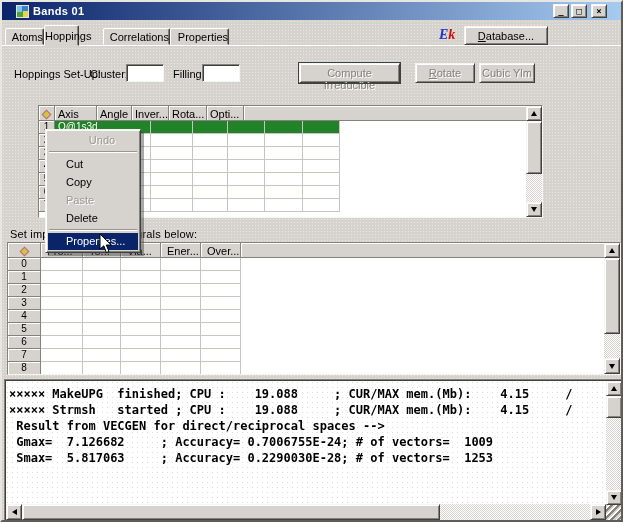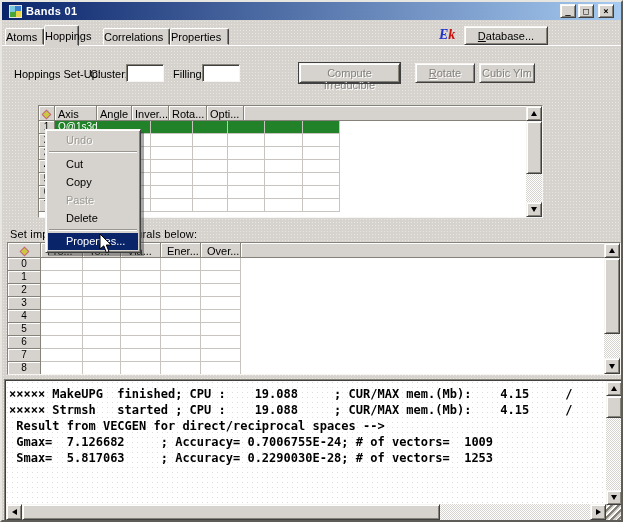--- a/index.html
+++ b/index.html
@@ -23,33 +23,33 @@
   .raised { background:#d6d3ce; border:1px solid; border-color:#f6f5f1 #404040 #404040 #f6f5f1;
             box-shadow: inset 1px 1px 0 #fff, inset -1px -1px 0 #848279; }
   .sunken { background:#fff; border:1px solid; border-color:#848279 #f6f5f1 #f6f5f1 #848279;
             box-shadow: inset 1px 1px 0 #404040; }
   .hcell  { background:#d6d3ce; border-right:1px solid #848279; border-bottom:1px solid #848279;
             box-shadow: inset 1px 1px 0 #fff; padding:2px 3px 0 3px; overflow:hidden; white-space:nowrap; }
 
   
   .titlebar { position:absolute; left:0; top:0; width:619px; height:18px;
     background:linear-gradient(90deg, var(--titlebar-start), var(--titlebar-end));
-    display:flex; align-items:center; padding:0 7px; }
+    display:flex; align-items:center; padding:0 14px; }
   .app-icon { width:13px; height:13px; margin-right:4px; flex:0 0 auto;
     background: conic-gradient(from 0deg, #3a7fd0 0 25%, #e8d44a 0 50%, #4aa53a 0 75%, #79c9e0 0 100%);
     border:1px solid #e7e3da; }
   .title-text { color:#fff; font-weight:bold; font-size:11px; letter-spacing:.3px; }
   .tb-btns { margin-left:auto; display:flex; gap:2px; }
   .tb-btn { width:16px; height:14px; font-size:9px; font-weight:bold; line-height:12px;
     text-align:center; color:#000; font-family:"DejaVu Sans Mono",monospace; }
 
   
   .tabline { position:absolute; left:0; top:43px; width:619px; height:2px;
     border-top:1px solid #fff; }
-  .tab { position:absolute; top:26px; height:17px; padding-top:2px; text-align:left;
+  .tab { position:absolute; top:26px; height:17px; padding-top:2px; text-align:right;
     background:#d6d3ce; border:1px solid; border-color:#fff #404040 transparent #fff;
     box-shadow: inset -1px 0 0 #848279; border-radius:2px 2px 0 0; }
   .tab.active { top:23px; height:21px; padding-top:4px; z-index:3; }
 
   
   .btn { position:absolute; text-align:center; }
   .btn .lbl { display:block; padding-top:3px; }
   .disabled .lbl { color:#84827d; text-shadow:1px 1px 0 #fff; }
   .fl-u::first-letter { text-decoration:underline; }
   .field { position:absolute; height:18px; }
@@ -95,21 +95,21 @@
   .console .text div { white-space:pre; }
   .grip { position:absolute; right:1px; bottom:1px; width:15px; height:15px;
     background: repeating-linear-gradient(135deg, #d6d3ce 0 2px, #fff 2px 3px, #848279 3px 5px); }
 
   
   .menu { position:absolute; left:43px; top:127px; width:96px; z-index:20;
     background:#d6d3ce; border:1px solid; border-color:#f6f5f1 #404040 #404040 #f6f5f1;
     box-shadow: inset 1px 1px 0 #fff, inset -1px -1px 0 #848279, 3px 3px 0 rgba(64,64,64,.45);
     padding:2px; }
   .mi { height:18px; line-height:18px; padding-left:18px; white-space:nowrap; }
-  .mi.first { height:17px; line-height:17px; }
+  .mi.first { height:17px; line-height:17px;text-align:center; }
   .mi.dis { color:#9c9a94; text-shadow:1px 1px 0 #fff; }
   .mi.hl { height:17px; line-height:17px; background:var(--menu-highlight); color:#fff; }
   .msep { height:2px; margin:2px 1px; border-top:1px solid #99968f; border-bottom:1px solid #fff; }
 
   .cursor { position:absolute; left:97px; top:232px; z-index:30; }
 
   .ek { position:absolute; left:437px; top:25px; width:18px; height:16px;
         font-family:"Liberation Serif",serif; font-weight:bold; font-size:14px; font-style:italic; }
 </style>
 </head>

